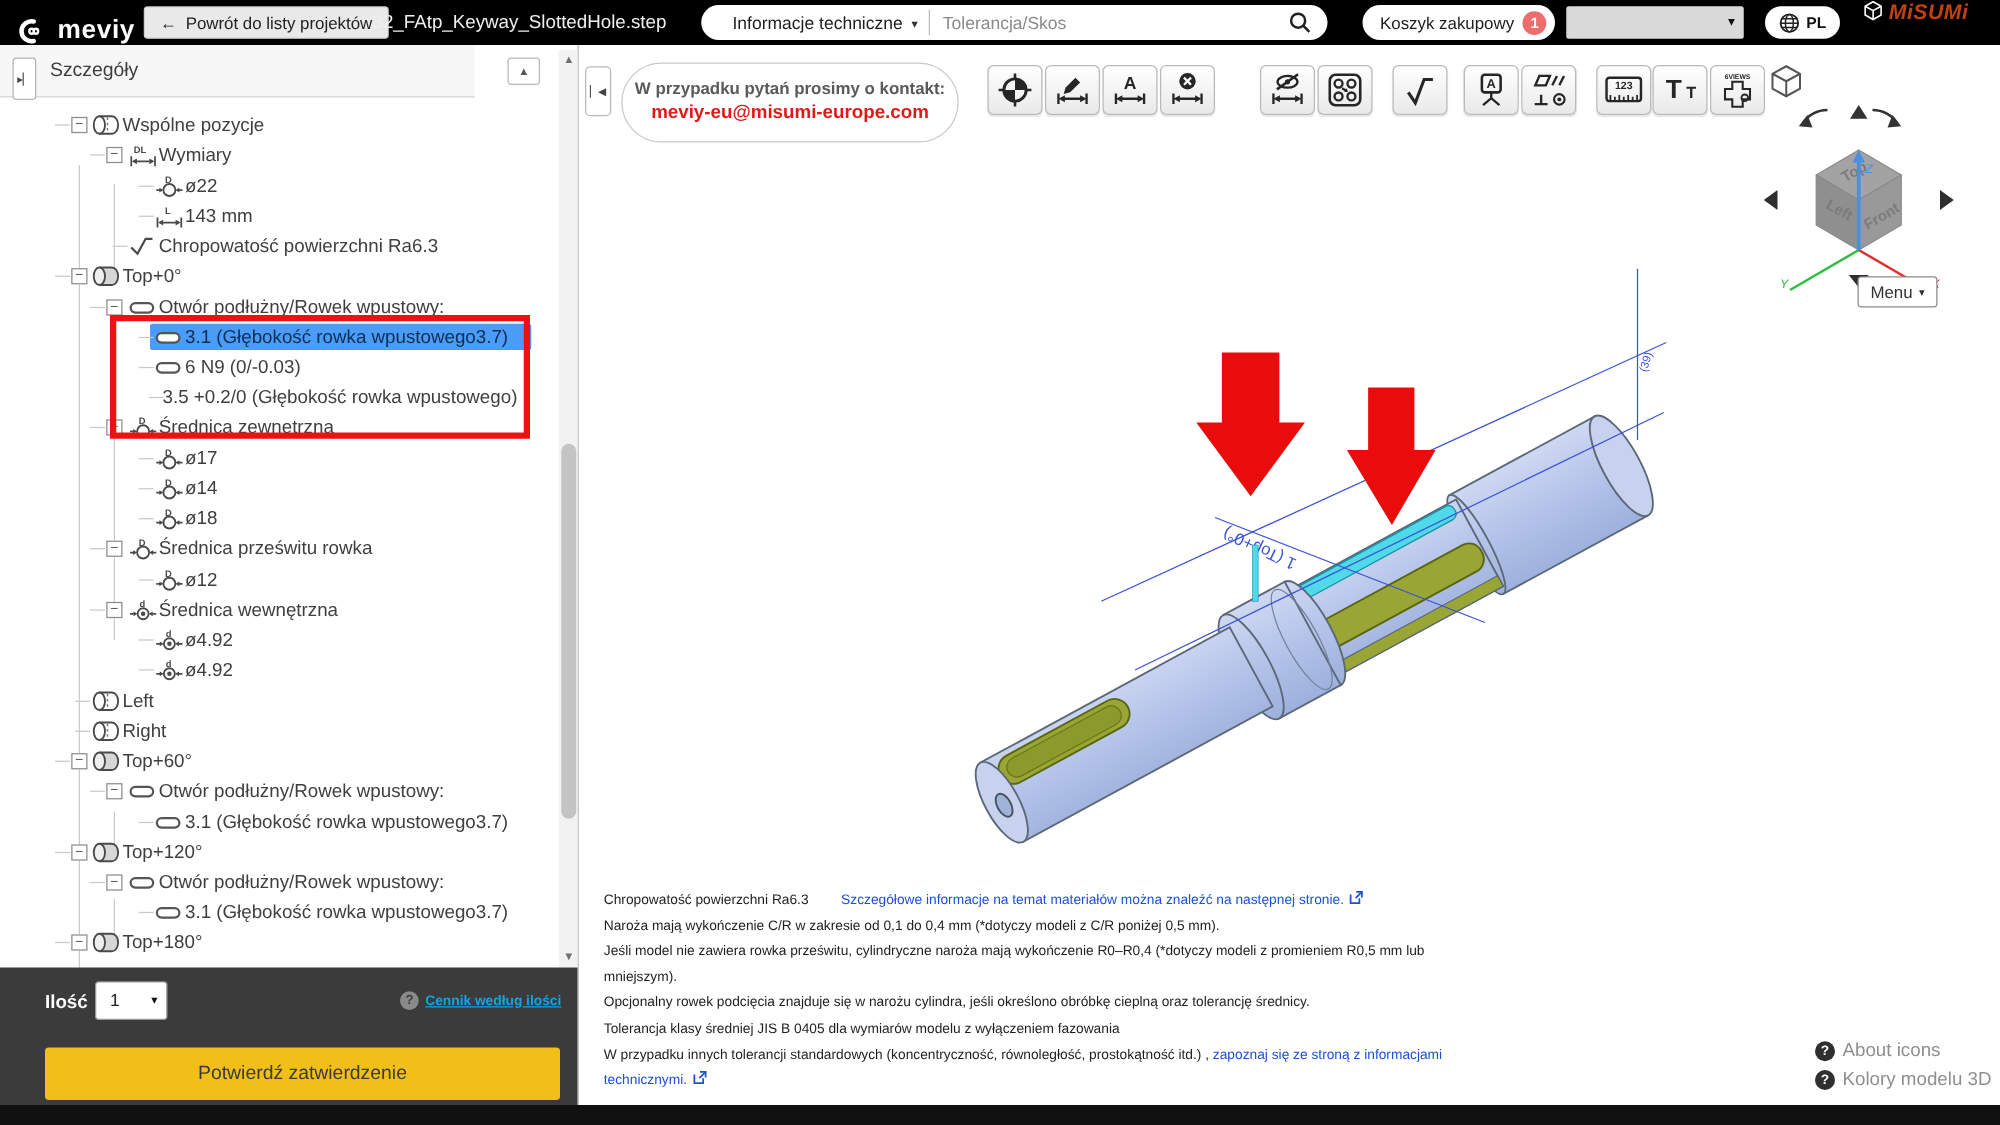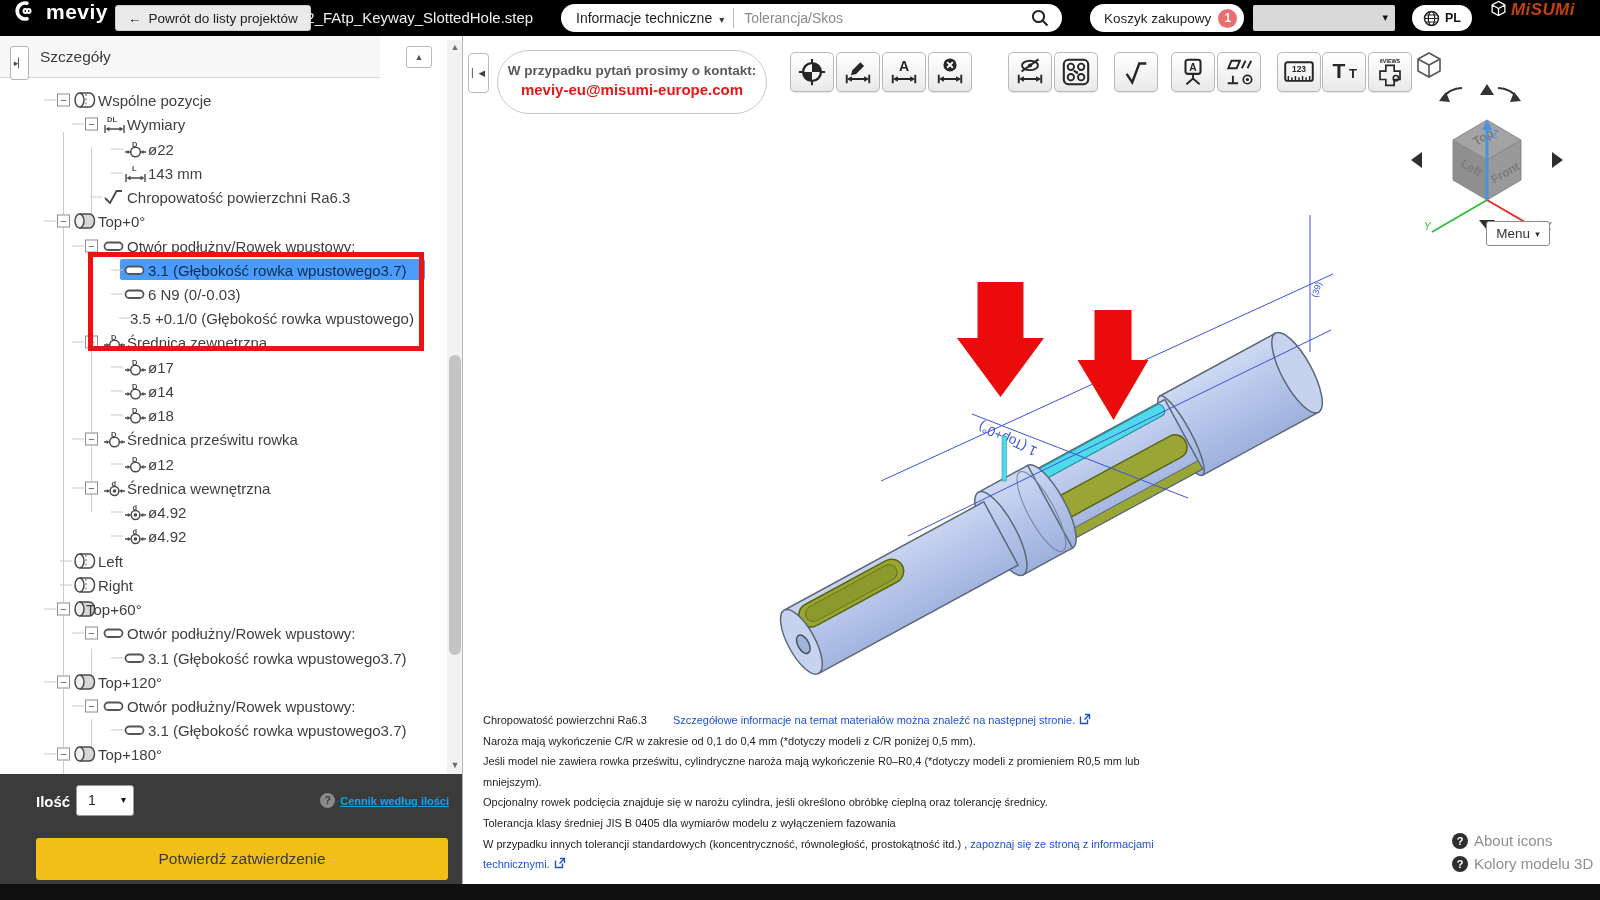--- a/index.html
+++ b/index.html
@@ -6,28 +6,28 @@
     --accent-yellow:#f2bf18; --sel-blue:#4a9cf8; --red:#ea0c0c; --link:#1c50d8;
   }
   *{box-sizing:border-box}
   html,body{margin:0;padding:0}
   body{width:1600px;height:900px;position:relative;overflow:hidden;background:#fff;
        font-family:"Liberation Sans",sans-serif;}
   .abs{position:absolute}
 
   
   #topbar{position:absolute;left:0;top:0;width:1600px;height:36px;background:#000;z-index:40}
-  #logo{position:absolute;left:12px;top:0;height:36px;display:flex;align-items:flex-start;gap:4px}
+  #logo{position:absolute;left:12px;top:0;height:36px;display:flex;align-items:flex-end;gap:4px}
   #logo .lt{color:#fff;font-size:21px;font-weight:bold;letter-spacing:.5px}
   #backbtn{position:absolute;left:115px;top:5px;height:26px;background:#e9e9e9;border:1px solid #cfcfcf;
     border-radius:3px;display:flex;align-items:center;gap:7px;padding:0 12px;font-size:13.5px;color:#222;cursor:pointer}
   #filename{position:absolute;left:298px;top:0;height:36px;line-height:36px;color:#efefef;font-size:15px}
   #searchbar{position:absolute;left:561px;top:4px;width:501px;height:28px;background:#fff;border-radius:14px;
     display:flex;align-items:center}
-  #searchbar .cat{font-size:14px;color:#1d1d1d;padding-left:15px}
+  #searchbar .cat{font-size:14px;color:#1d1d1d;padding-left:25px}
   #searchbar .chev{font-size:10px;color:#333;margin:2px 9px 0 7px}
   #searchbar .div{width:1px;height:20px;background:#bbb}
   #searchbar input{border:0;outline:0;flex:1;font-size:14px;color:#333;padding:0 8px 0 10px;background:transparent;
     font-family:"Liberation Sans",sans-serif}
   #searchbar input::placeholder{color:#8a8a8a}
   #cartbtn{position:absolute;left:1090px;top:4px;height:28px;background:#fff;border-radius:14px;display:flex;
     align-items:center;gap:7px;padding:0 7px 0 14px;font-size:13.5px;color:#1d1d1d;cursor:pointer}
   #cartbadge{width:19px;height:19px;border-radius:50%;background:#ec6d6d;color:#fff;font-size:12px;font-weight:bold;
     display:flex;align-items:center;justify-content:center}
   #graysel{position:absolute;left:1253px;top:5px;width:142px;height:26px;background:#d9d9d9;border-radius:2px;cursor:pointer}
@@ -258,21 +258,21 @@
         <span class="tick" style="left: 111px;"></span>
         <span class="ticon" style="left: 124px;">
           <svg width="21" height="14" viewBox="0 0 21 14">
             <rect x="1.5" y="3.5" width="18" height="7.5" rx="3.75" fill="#fff" stroke="#555" stroke-width="1.8"></rect>
           </svg>
         </span>
         <span class="lbl" style="left: 148px;">6 N9 (0/-0.03)</span>
       </div>
       <div class="trow lv3">
         <span class="tick" style="left: 119px;"></span>
-        <span class="lbl" style="left: 130px;">3.5 +0.1/0 (Głębokość rowka wpustowego)</span>
+        <span class="lbl" style="left: 130px;">3.5 +0.2/0 (Głębokość rowka wpustowego)</span>
       </div>
       <div class="trow lv2">
         <span class="tick" style="left: 72px;"></span>
         <span class="exp" style="left: 85px;">−</span>
         <span class="ticon" style="left: 103px;">
           <svg width="23" height="19" viewBox="0 0 23 19">
             <text x="8" y="7" font-size="7.5" font-weight="bold" fill="#4a4a4a">D</text>
             <circle cx="11.5" cy="12.5" r="4.8" fill="none" stroke="#4a4a4a" stroke-width="1.5"></circle>
             <path d="M1 12.5h3M19 12.5h3" stroke="#4a4a4a" stroke-width="1.4"></path>
             <path d="M6.7 12.5l-3.2-1.9v3.8zM16.3 12.5l3.2-1.9v3.8z" fill="#4a4a4a"></path>
@@ -405,21 +405,21 @@
       </div>
       <div class="trow lv1">
         <span class="tick" style="left: 44px;"></span>
         <span class="exp" style="left: 57px;">−</span>
         <span class="ticon" style="left: 73px;">
           <svg width="24" height="17" viewBox="0 0 24 17">
             <path d="M6.5 1.5h10a5 7 0 0 1 0 14h-10" fill="#d7d7d7" stroke="#4a4a4a" stroke-width="1.5"></path>
             <ellipse cx="6.5" cy="8.5" rx="4.5" ry="7" fill="#efefef" stroke="#4a4a4a" stroke-width="1.5"></ellipse>
           </svg>
         </span>
-        <span class="lbl" style="left: 86px;">Top+60°</span>
+        <span class="lbl" style="left: 98px;">Top+60°</span>
       </div>
       <div class="trow lv2">
         <span class="tick" style="left: 72px;"></span>
         <span class="exp" style="left: 85px;">−</span>
         <span class="ticon" style="left: 103px;">
           <svg width="21" height="14" viewBox="0 0 21 14">
             <rect x="1.5" y="3.5" width="18" height="7.5" rx="3.75" fill="#fff" stroke="#555" stroke-width="1.8"></rect>
           </svg>
         </span>
         <span class="lbl" style="left: 127px;">Otwór podłużny/Rowek wpustowy:</span>

